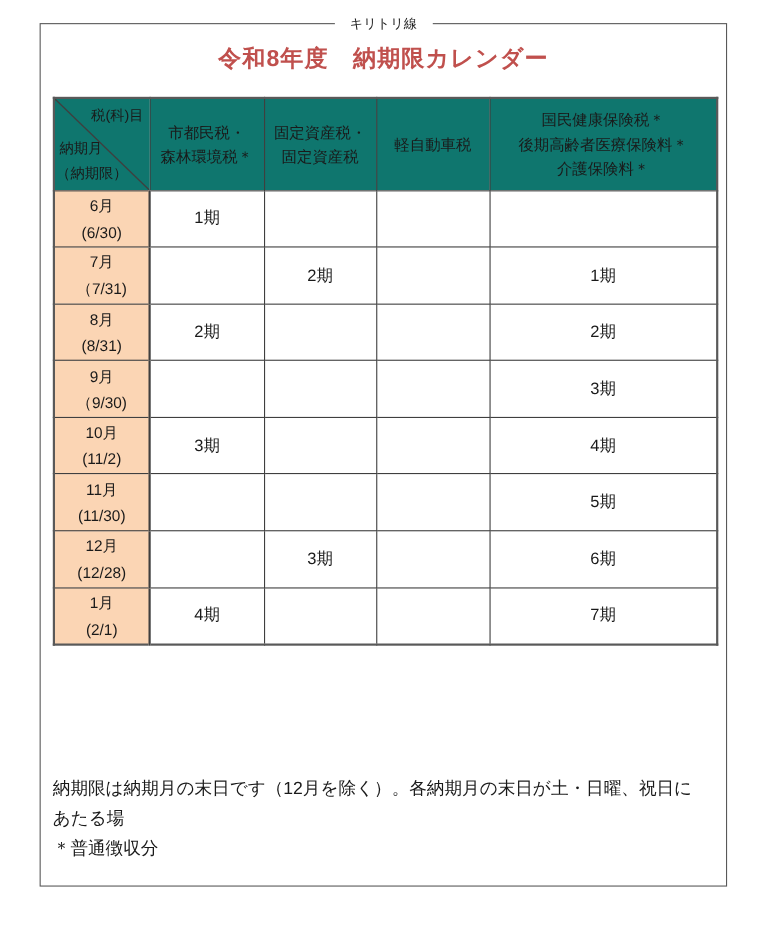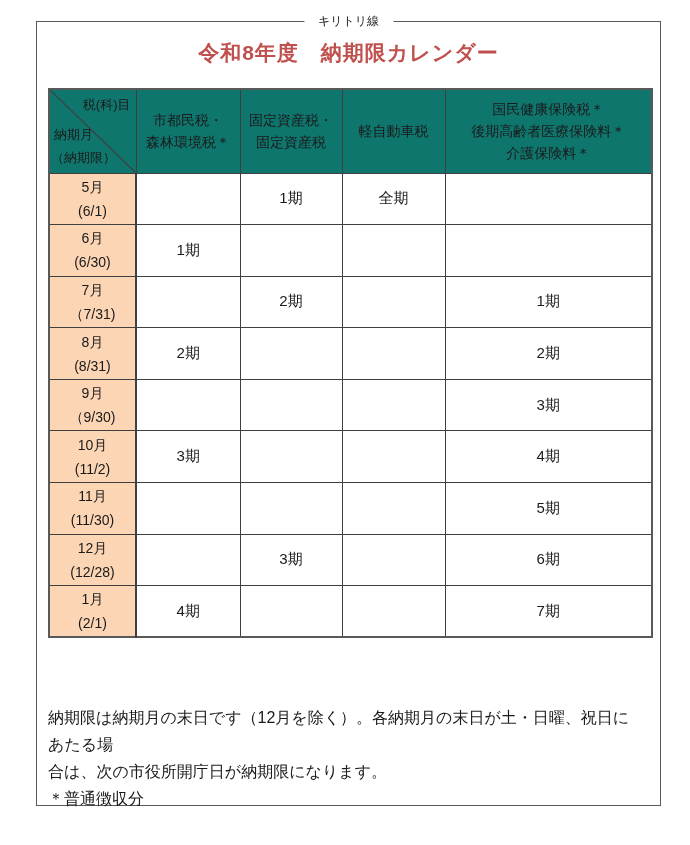--- a/index.html
+++ b/index.html
@@ -129,30 +129,20 @@
         <th>
           <div>国民健康保険税＊</div>
           <div>後期高齢者医療保険料＊</div>
           <div>介護保険料＊</div>
         </th>
       </tr>
     </thead>
     <tbody>
       <tr>
         <th>
-            <div>5月</div>
-            <div>(6/1)</div>
-          </th>
-        <td></td>
-        <td>1期</td>
-        <td>全期</td>
-        <td></td>
-      </tr>
-      <tr>
-        <th>
             <div>6月</div>
             <div>(6/30)</div>
           </th>
         <td>1期</td>
         <td></td>
         <td></td>
         <td></td>
       </tr>
       <tr>
         <th>
@@ -222,16 +212,15 @@
         <td>4期</td>
         <td></td>
         <td></td>
         <td>7期</td>
       </tr>
     </tbody>
   </table>
 
   <div class="footer-note">
     <div>納期限は納期月の末日です（12月を除く）。各納期月の末日が土・日曜、祝日にあたる場</div>
-    <div>合は、次の市役所開庁日が納期限になります。</div>
     <div>＊普通徴収分</div>
   </div>
 </div>
 
 </body></html>

